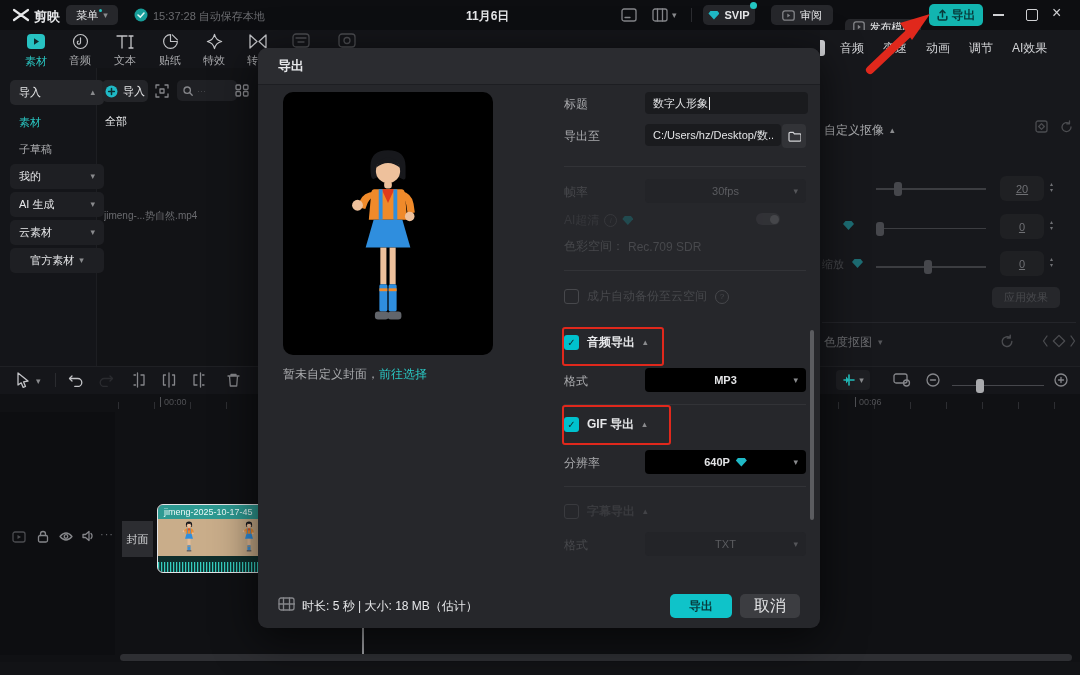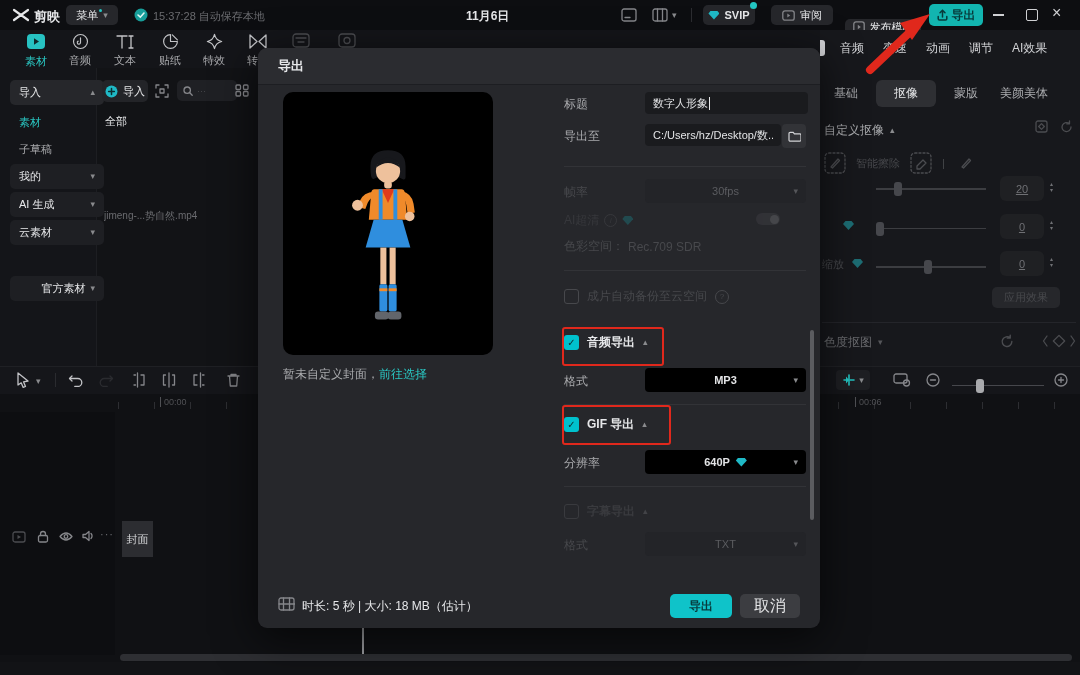--- a/index.html
+++ b/index.html
@@ -193,21 +193,21 @@
     <span class="chev">▾</span>
   </div>
   <div class="abs pill" style="left:10px;top:192px;width:76px;height:25px;font-size:11px;justify-content:space-between;padding:0 9px;background:#1e1f23;">
     <span>AI 生成</span>
     <span class="chev">▾</span>
   </div>
   <div class="abs pill" style="left:10px;top:220px;width:76px;height:25px;font-size:11px;justify-content:space-between;padding:0 9px;background:#1e1f23;">
     <span>云素材</span>
     <span class="chev">▾</span>
   </div>
-  <div class="abs pill" style="left:10px;top:248px;width:76px;height:25px;font-size:11px;justify-content:flex-end;padding:0 9px;background:#1e1f23;margin-top:28px;">
+  <div class="abs pill" style="left:10px;top:248px;width:76px;height:25px;font-size:11px;justify-content:center;padding:0 9px;background:#1e1f23;">
     <span>官方素材</span>
     <span class="chev">▾</span>
   </div>
 
   <div class="abs pill" style="left:102px;top:80px;width:46px;height:22px;font-size:11px;background:#232428;">
     <svg width="13" height="13" viewBox="0 0 13 13">
         <circle cx="6.5" cy="6.5" r="6" fill="#1fb9c6"></circle>
         <path d="M6.5 3.6 v5.8 M3.6 6.5 h5.8" stroke="#0c2f31" stroke-width="1.5" stroke-linecap="round"></path>
       </svg>
     <span>导入</span>
@@ -236,54 +236,33 @@
 
   <div class="abs" style="left:820px;top:30px;width:260px;height:336px;background:#17181c;"></div>
   <div class="abs" style="left:820px;top:40px;width:5px;height:16px;background:#d3d4d7;border-radius:0 3px 3px 0;"></div>
   <div class="abs flex" style="left:840px;top:40px;gap:19px;font-size:12px;color:#d2d3d6;">
     <span>音频</span>
     <span>变速</span>
     <span>动画</span>
     <span>调节</span>
     <span>AI效果</span>
   </div>
-  <div class="abs flex" style="left:824px;top:80px;gap:8px;font-size:12px;">
-    <span class="t2" style="padding:5px 10px;">基础</span>
-    <span class="t1" style="padding:5px 18px;background:#2e2f33;border-radius:6px;">抠像</span>
-    <span class="t2" style="padding:5px 10px;">蒙版</span>
-    <span class="t2" style="padding:5px 4px;">美颜美体</span>
-  </div>
 
   <div class="abs flex" style="left:824px;top:122px;gap:6px;">
     <span class="t2" style="font-size:12px;">自定义抠像</span>
     <span class="chev">▴</span>
   </div>
   <svg class="abs" style="left:1035px;top:120px" width="13" height="13" viewBox="0 0 13 13">
       <rect x="1" y="1" width="11" height="11" rx="2" class="icon-vdim"></rect>
       <rect x="4.5" y="4.5" width="4" height="4" transform="rotate(45 6.5 6.5)" class="icon-vdim"></rect>
     </svg>
   <svg class="abs" style="left:1060px;top:120px" width="13" height="13" viewBox="0 0 13 13">
       <path d="M11 7 a4.5 4.5 0 1 1 -1.5 -3.3 M9.5 1 v2.8 h-2.8" class="icon-vdim"></path>
     </svg>
 
-  <div class="abs flex" style="left:824px;top:152px;gap:10px;">
-    <svg width="22" height="22" viewBox="0 0 22 22">
-        <rect x="1" y="1" width="20" height="20" rx="4" class="icon-vdim" stroke-dasharray="2 2"></rect>
-        <path d="M7 15 L14 7 l1.5 1.5 L8.5 16 Z" class="icon-vdim"></path>
-      </svg>
-    <span class="t4" style="font-size:11px;">智能擦除</span>
-    <svg width="22" height="22" viewBox="0 0 22 22">
-        <rect x="1" y="1" width="20" height="20" rx="4" class="icon-vdim" stroke-dasharray="2 2"></rect>
-        <path d="M7 14 l6 -6 3 3 -6 6 h-3 z" class="icon-vdim"></path>
-      </svg>
-    <span class="t4" style="font-size:11px;">|</span>
-    <svg width="22" height="22" viewBox="0 0 22 22">
-        <path d="M7 15 L14 7 l1.5 1.5 L8.5 16 Z" class="icon-vdim"></path>
-      </svg>
-  </div>
 
   <div class="abs slidertrack" style="left:876px;top:188px;width:110px;">
       <div class="knob" style="left:18px;"></div>
     </div>
   <div class="abs valuebox" style="left:1000px;top:176px;width:44px;height:25px;">
       <span>20</span>
     </div>
   <div class="abs stepper" style="left:1050px;top:182px;">
       <span>▴</span>
       <span>▾</span>
@@ -412,20 +391,34 @@
   <svg class="abs" style="left:82px;top:530px" width="13" height="12" viewBox="0 0 13 12">
       <path d="M1 4.5 h2.5 L7 1.5 v9 L3.5 7.5 H1 Z" class="icon-dim"></path>
       <path d="M9 3.5 a3.5 3.5 0 0 1 0 5" class="icon-dim"></path>
     </svg>
   <span class="abs t3" style="left:100px;top:528px;font-size:11px;letter-spacing:1px;">···</span>
 
   <div class="abs" style="left:122px;top:521px;width:31px;height:36px;background:#2c2d31;border-radius:0;display:flex;align-items:center;justify-content:center;">
     <span style="font-size:11px;color:#d7d8da;">封面</span>
   </div>
 
+  <div class="abs" style="left:158px;top:505px;width:126px;height:67px;border-radius:5px;overflow:hidden;outline:1.5px solid #e3e4e6;background:#0f2e2c;">
+    <div style="height:14px;background:#2e9a92;display:flex;align-items:center;padding:0 6px;overflow:hidden;">
+      <span style="font-size:9px;color:#eafaf8;white-space:nowrap;">jimeng-2025-10-17-45</span>
+    </div>
+    <div style="height:37px;background:#c9ad8a;position:relative;">
+      <svg width="18" height="35" viewBox="0 0 60 124" style="position:absolute;left:22px;top:2px;">
+          <use href="#girl"></use>
+        </svg>
+      <svg width="18" height="35" viewBox="0 0 60 124" style="position:absolute;left:82px;top:2px;">
+          <use href="#girl"></use>
+        </svg>
+    </div>
+    <div class="wave" style="height:10px;margin-top:6px;"></div>
+  </div>
 
   <div class="abs" style="left:362px;top:394px;width:1.5px;height:260px;background:#9fa0a4;z-index:5;"></div>
   <div class="abs" style="left:120px;top:654px;width:952px;height:7px;background:#2e2f33;border-radius:4px;"></div>
 
   <div class="abs" style="left:258px;top:48px;width:562px;height:580px;background:#26272b;border-radius:9px;box-shadow:0 10px 44px rgba(0,0,0,.65);z-index:20;">
     <div style="height:36px;background:#2b2c30;border-radius:9px 9px 0 0;border-bottom:1px solid #1d1e22;display:flex;align-items:center;padding:0 20px;">
       <span style="font-size:13px;color:#e7e8ea;font-weight:bold;">导出</span>
     </div>
 
     <div class="abs" style="left:25px;top:44px;width:210px;height:263px;background:#000;border-radius:10px;">

